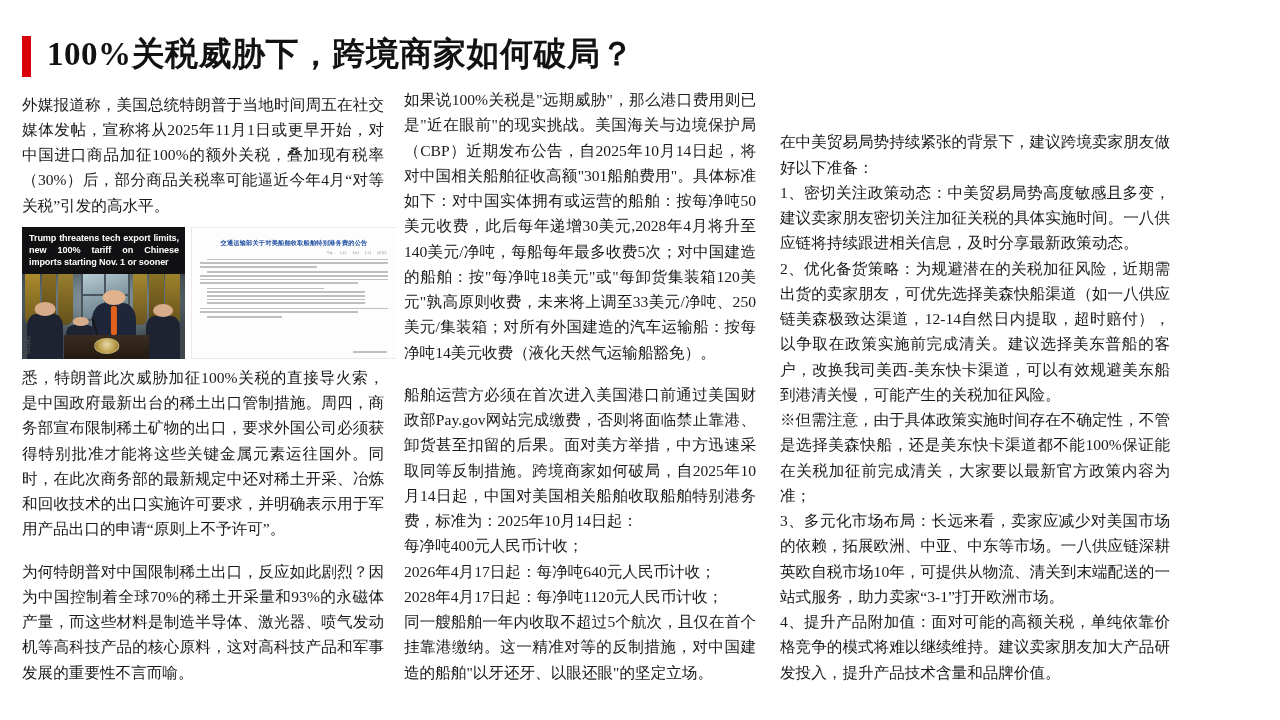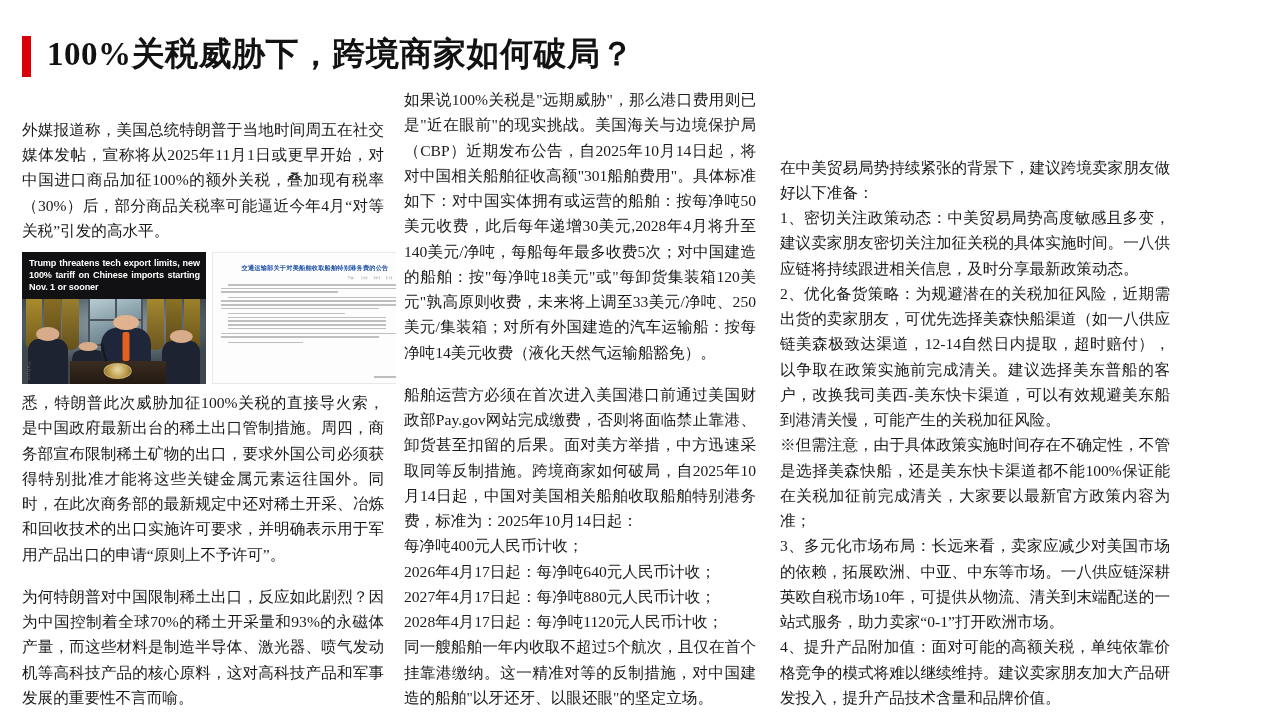--- a/index.html
+++ b/index.html
@@ -76,21 +76,21 @@
     display: flex;
     gap: 6px;
     margin: 9px 0 6px 0;
     width: 100%;
     align-items: flex-start;
   }
 
   
   .news-fig {
     position: relative;
-    width: 184px;
+    width: 163px;
     height: 132px;
     background: #0b0b0d;
     overflow: hidden;
     flex: 0 0 auto;
   }
   .news-headline {
     position: absolute;
     top: 0; left: 0; right: 0;
     background: #111113;
     color: #ffffff;
@@ -343,28 +343,27 @@
 
       <p class="tight">悉，特朗普此次威胁加征100%关税的直接导火索，是中国政府最新出台的稀土出口管制措施。周四，商务部宣布限制稀土矿物的出口，要求外国公司必须获得特别批准才能将这些关键金属元素运往国外。同时，在此次商务部的最新规定中还对稀土开采、冶炼和回收技术的出口实施许可要求，并明确表示用于军用产品出口的申请“原则上不予许可”。</p>
       <p class="gap">为何特朗普对中国限制稀土出口，反应如此剧烈？因为中国控制着全球70%的稀土开采量和93%的永磁体产量，而这些材料是制造半导体、激光器、喷气发动机等高科技产品的核心原料，这对高科技产品和军事发展的重要性不言而喻。</p>
     </div>
 
     <div class="col col-2">
       <p>如果说100%关税是"远期威胁"，那么港口费用则已是"近在眼前"的现实挑战。美国海关与边境保护局（CBP）近期发布公告，自2025年10月14日起，将对中国相关船舶征收高额"301船舶费用"。具体标准如下：对中国实体拥有或运营的船舶：按每净吨50美元收费，此后每年递增30美元,2028年4月将升至140美元/净吨，每船每年最多收费5次；对中国建造的船舶：按"每净吨18美元"或"每卸货集装箱120美元"孰高原则收费，未来将上调至33美元/净吨、250美元/集装箱；对所有外国建造的汽车运输船：按每净吨14美元收费（液化天然气运输船豁免）。</p>
       <p class="gap">船舶运营方必须在首次进入美国港口前通过美国财政部Pay.gov网站完成缴费，否则将面临禁止靠港、卸货甚至扣留的后果。面对美方举措，中方迅速采取同等反制措施。跨境商家如何破局，自2025年10月14日起，中国对美国相关船舶收取船舶特别港务费，标准为：2025年10月14日起：</p>
       <p>每净吨400元人民币计收；</p>
       <p>2026年4月17日起：每净吨640元人民币计收；</p>
-      <p>2027年4月17日起：每净吨880元人民币计收；</p>
       <p>2028年4月17日起：每净吨1120元人民币计收；</p>
       <p>同一艘船舶一年内收取不超过5个航次，且仅在首个挂靠港缴纳。这一精准对等的反制措施，对中国建造的船舶"以牙还牙、以眼还眼"的坚定立场。</p>
     </div>
 
     <div class="col col-3">
       <p>在中美贸易局势持续紧张的背景下，建议跨境卖家朋友做好以下准备：</p>
       <p>1、密切关注政策动态：中美贸易局势高度敏感且多变，建议卖家朋友密切关注加征关税的具体实施时间。一八供应链将持续跟进相关信息，及时分享最新政策动态。</p>
       <p>2、优化备货策略：为规避潜在的关税加征风险，近期需出货的卖家朋友，可优先选择美森快船渠道（如一八供应链美森极致达渠道，12-14自然日内提取，超时赔付），以争取在政策实施前完成清关。建议选择美东普船的客户，改换我司美西-美东快卡渠道，可以有效规避美东船到港清关慢，可能产生的关税加征风险。</p>
       <p>※但需注意，由于具体政策实施时间存在不确定性，不管是选择美森快船，还是美东快卡渠道都不能100%保证能在关税加征前完成清关，大家要以最新官方政策内容为准；</p>
-      <p>3、多元化市场布局：长远来看，卖家应减少对美国市场的依赖，拓展欧洲、中亚、中东等市场。一八供应链深耕英欧自税市场10年，可提供从物流、清关到末端配送的一站式服务，助力卖家“0-1”打开欧洲市场。</p>
+      <p>3、多元化市场布局：长远来看，卖家应减少对美国市场的依赖，拓展欧洲、中亚、中东等市场。一八供应链深耕英欧自税市场10年，可提供从物流、清关到末端配送的一站式服务，助力卖家“3-1”打开欧洲市场。</p>
       <p>4、提升产品附加值：面对可能的高额关税，单纯依靠价格竞争的模式将难以继续维持。建议卖家朋友加大产品研发投入，提升产品技术含量和品牌价值。</p>
     </div>
 
   </div>
 </div>
 
 </body></html>

